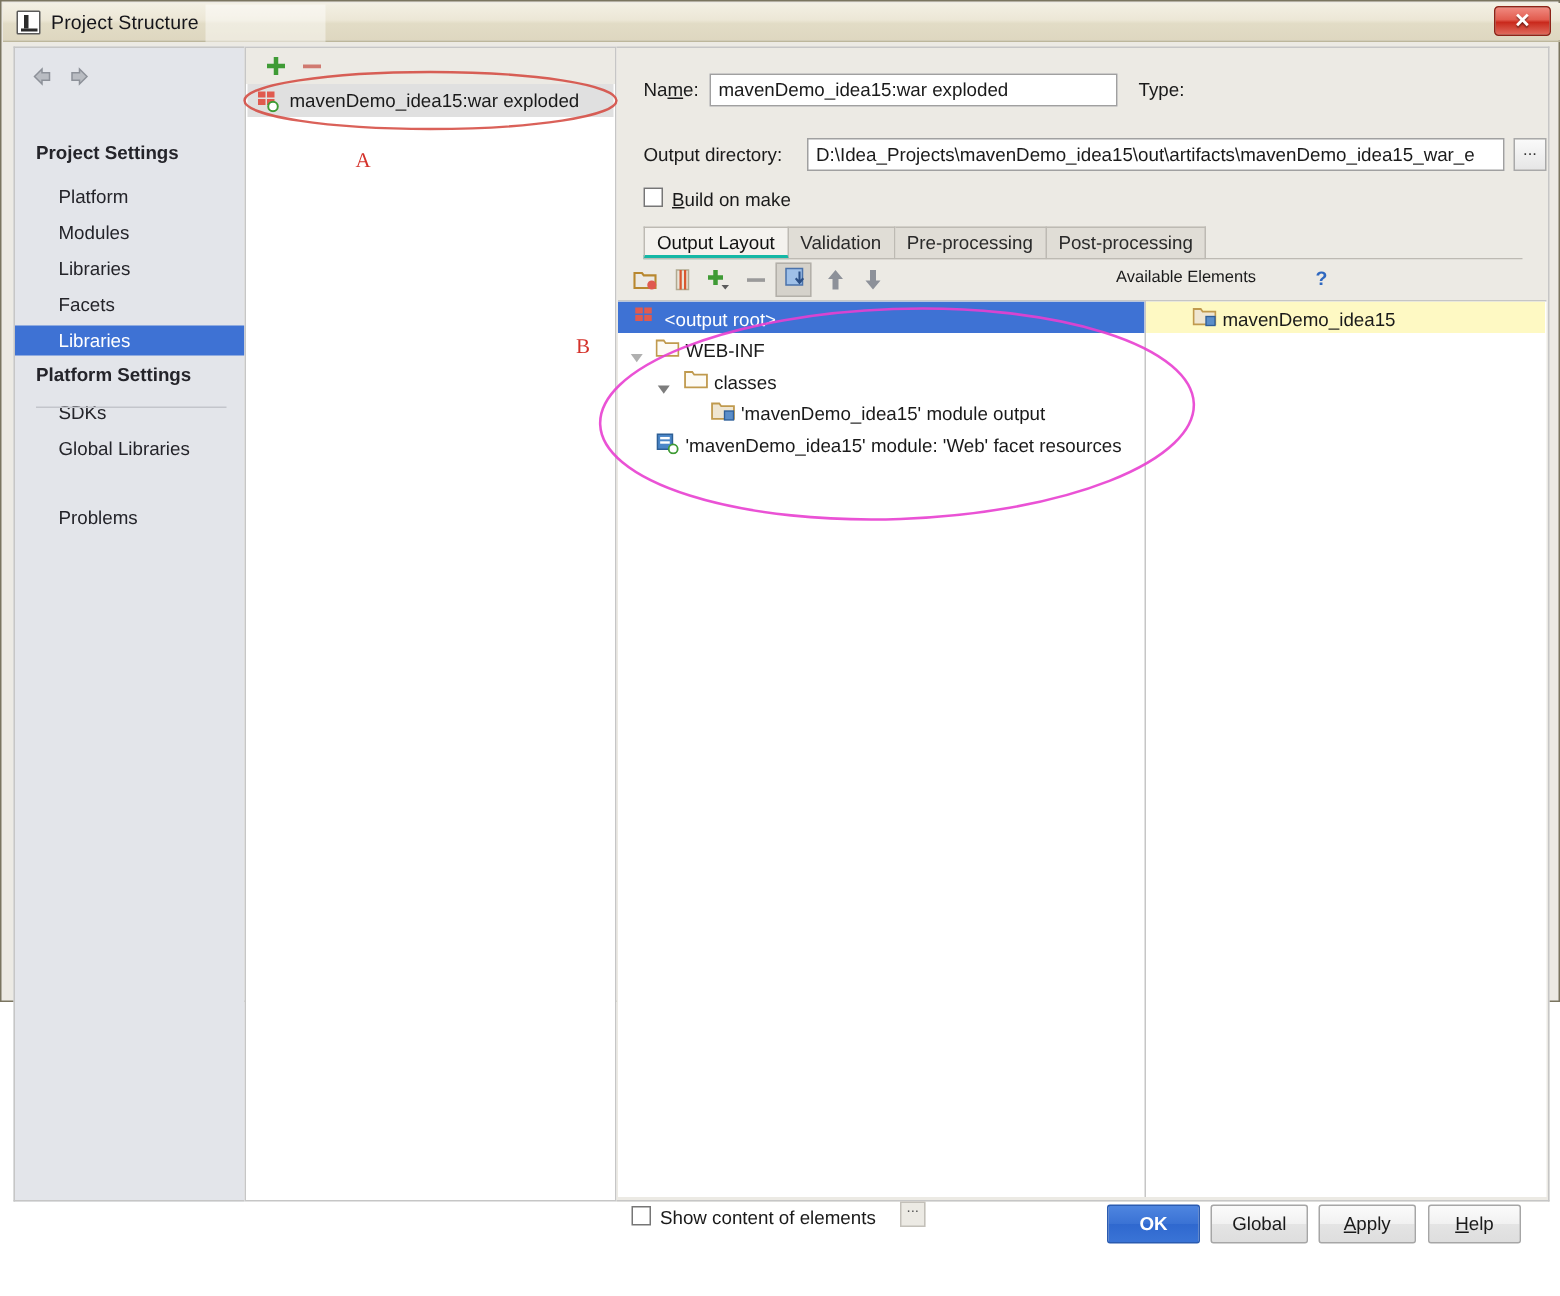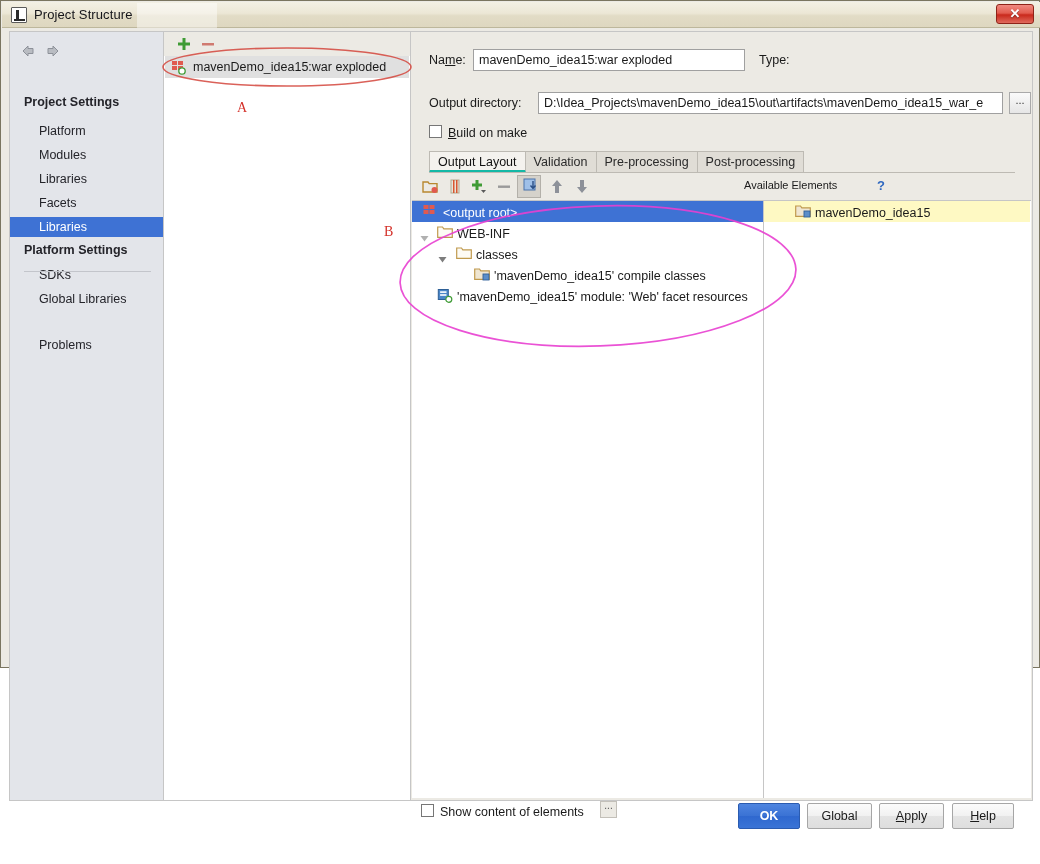--- a/index.html
+++ b/index.html
@@ -607,21 +607,21 @@
           <span class="tlabel" style="left:64px">classes</span>
         </div>
 
         <div class="trow" style="top:63px">
           <span class="ticon" style="left:62px">
             <svg width="16" height="14" viewBox="0 0 16 14">
               <path d="M0.7 2 L5.5 2 L6.8 3.8 L15.3 3.8 L15.3 12.3 L0.7 12.3 Z" fill="#efe6d2" stroke="#c09a4e" stroke-width="1.2"></path>
               <rect x="9" y="7" width="6" height="6" fill="#5b8ec9" stroke="#2f5f99" stroke-width="0.9"></rect>
             </svg>
           </span>
-          <span class="tlabel" style="left:82px">'mavenDemo_idea15' compile classes</span>
+          <span class="tlabel" style="left:82px">'mavenDemo_idea15' module output</span>
         </div>
 
         <div class="trow" style="top:84px">
           <span class="ticon" style="left:25px">
             <svg width="16" height="15" viewBox="0 0 15 15">
               <rect x="0.8" y="1.5" width="10" height="10" fill="#4a86c8" stroke="#2d5f96" stroke-width="1"></rect>
               <rect x="2.6" y="3.3" width="6.4" height="1.6" fill="#ffffff"></rect>
               <rect x="2.6" y="6.2" width="6.4" height="1.6" fill="#ffffff"></rect>
               <circle cx="11.3" cy="11.3" r="3" fill="#ffffff" stroke="#3f9b35" stroke-width="1.2"></circle>
             </svg>

